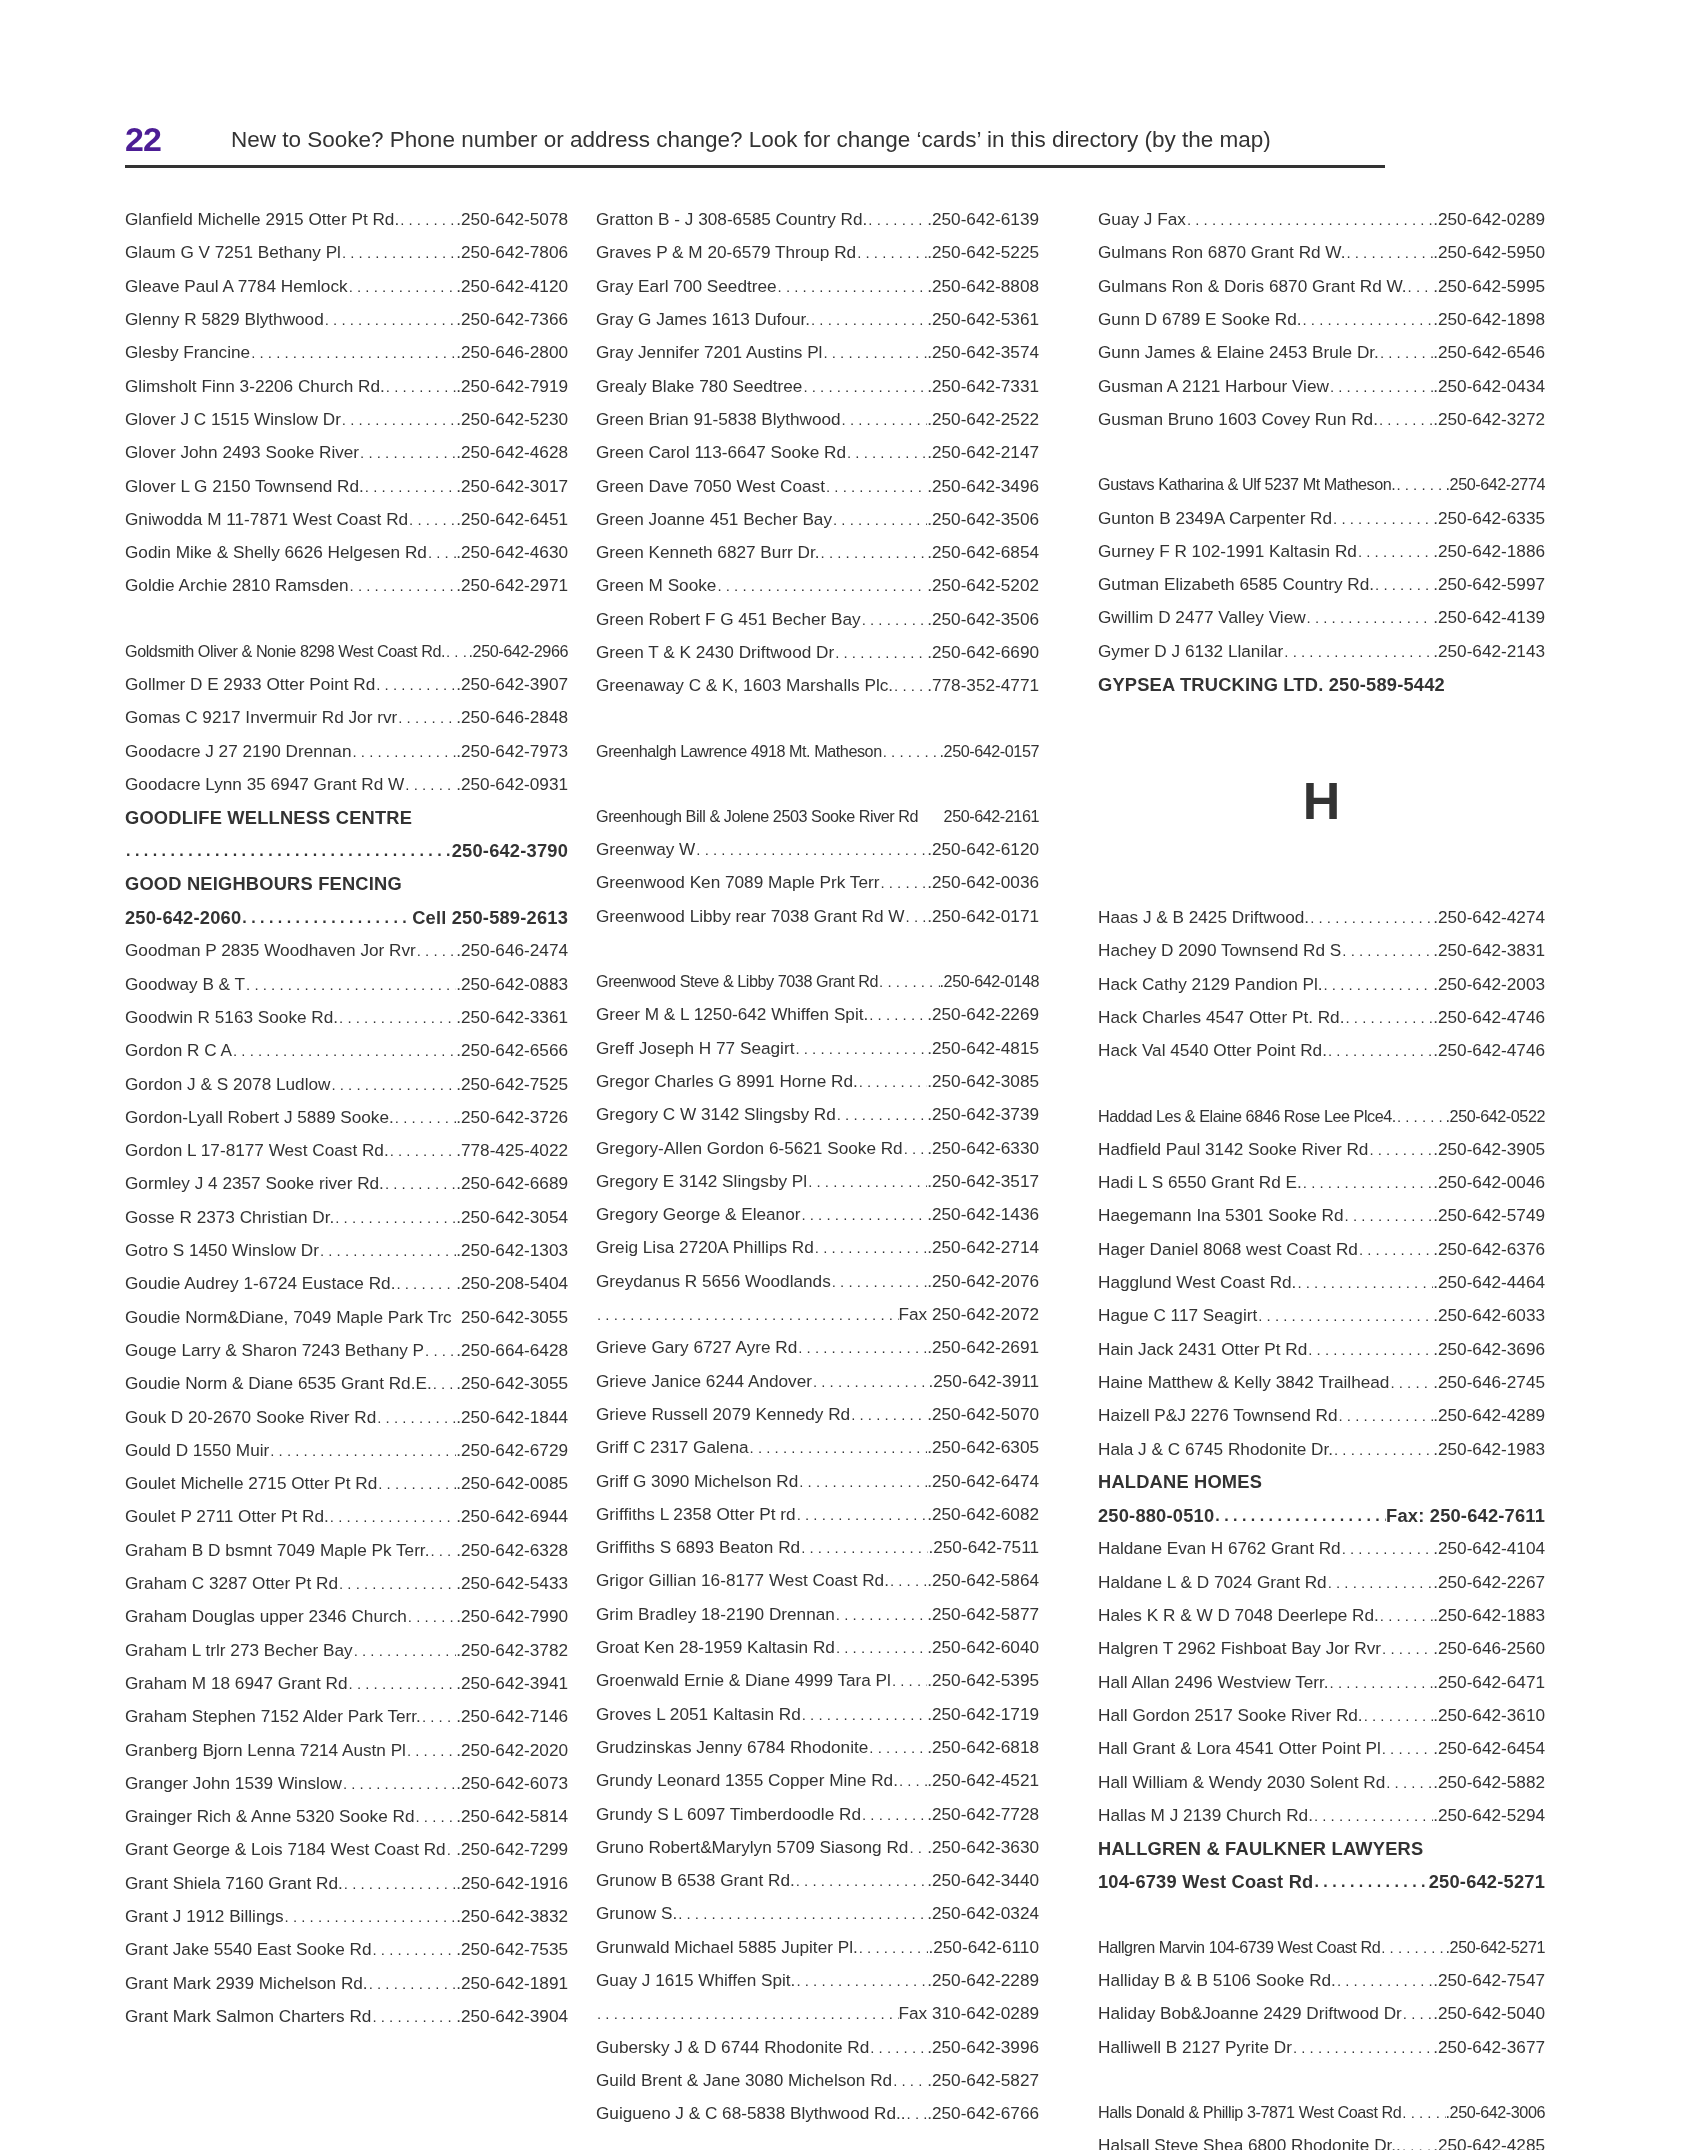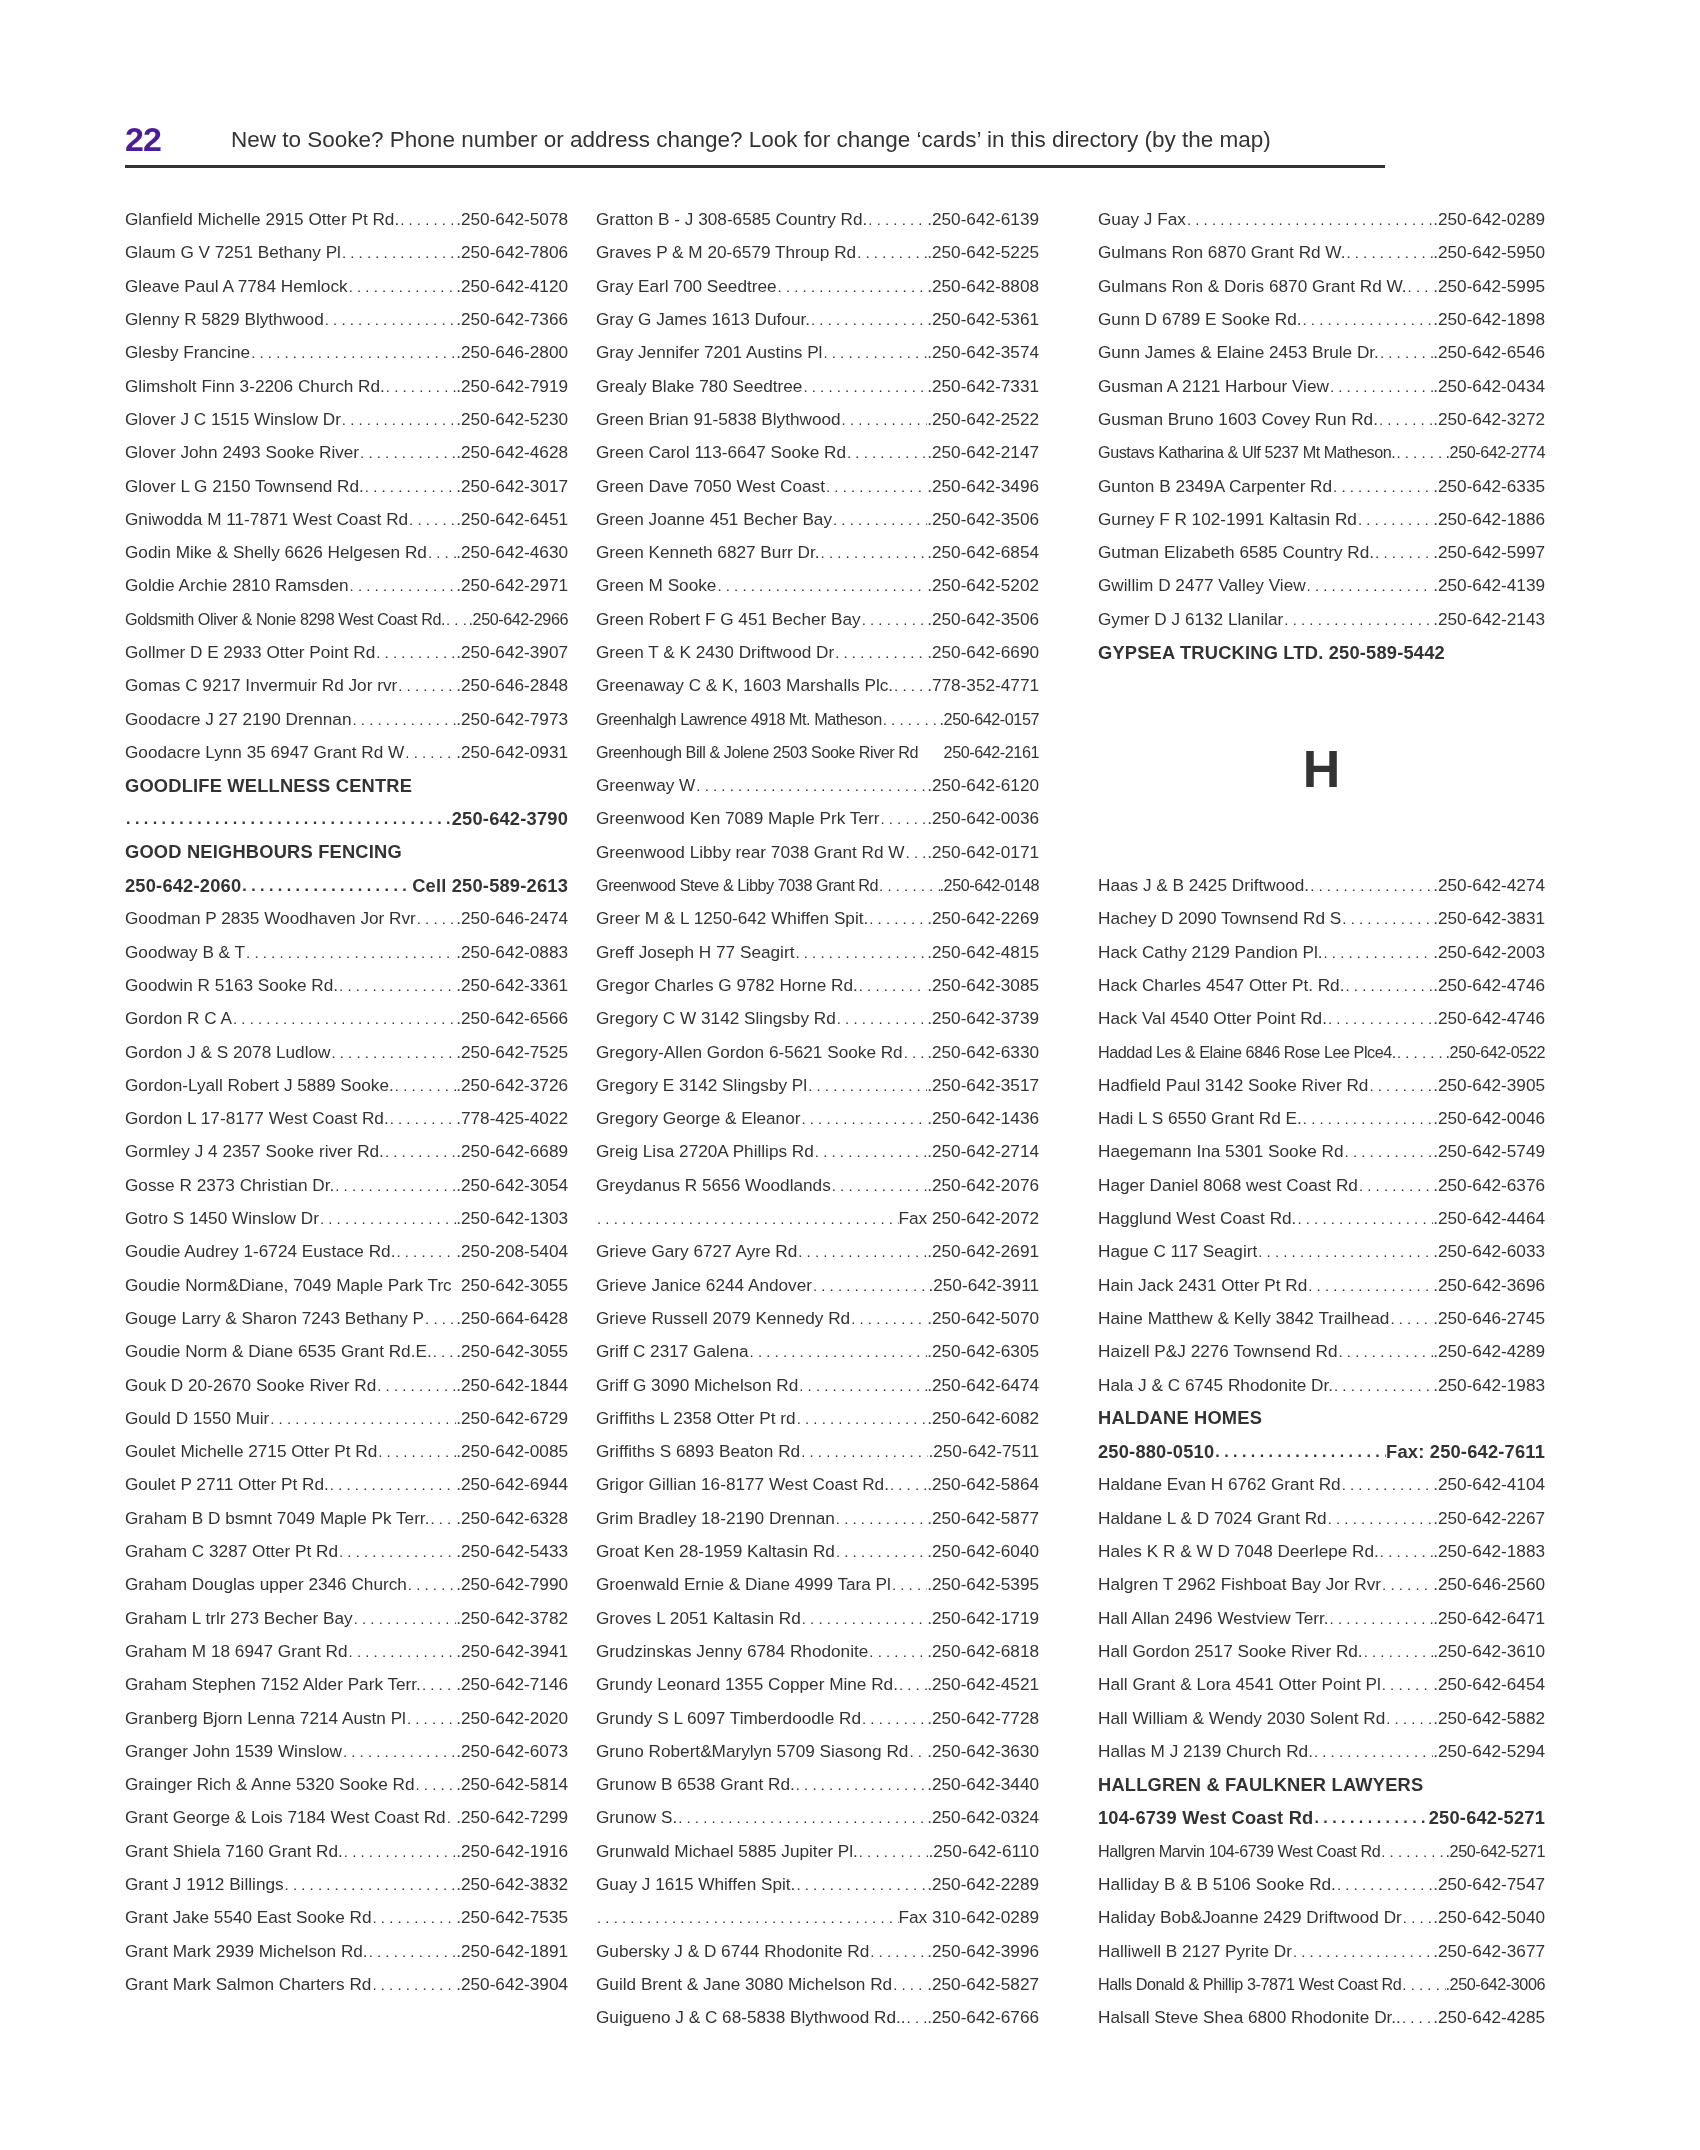--- a/index.html
+++ b/index.html
@@ -18,21 +18,21 @@
   .col3 { left: 1098px; width: 447px; }
 
   .row { position: relative; height: 33.3px; display: flex; align-items: center;
          font-family: "Liberation Sans", sans-serif; font-size: 17.2px; color: #333;
          white-space: nowrap; overflow: hidden; }
   .row .name { flex: 0 0 auto; }
   .row .leader { flex: 1 1 auto; overflow: hidden; letter-spacing: 3.5px; padding: 0 1px;
                  color: #333; font-size: 15px; }
   .row .leader::before { content: ". . . . . . . . . . . . . . . . . . . . . . . . . . . . . . . . . . . . . . . . . . . . . . . . . . . . . . . . . . . . . . . . . . . . . . . . . . . . ."; letter-spacing: 0; }
   .row .phone { flex: 0 0 auto; }
-  .row.condensed { font-size: 16.2px; letter-spacing: -0.45px; }
+  .row.condensed { font-size: 16.2px; letter-spacing: -0.45px; margin-top: 32px; }
   .row.bold { font-weight: bold; font-size: 18.3px; letter-spacing: 0.2px; }
   .row.bold .leader { font-size: 16px; }
   .letter-heading { height: 199.8px; display: flex; align-items: center; justify-content: center;
                     font-family: "Liberation Sans", sans-serif; font-weight: bold; font-size: 52px; color: #333; }
 </style>
 </head>
 <body>
 
 <div class="page-header">
   <span class="page-num">22</span>
@@ -420,21 +420,21 @@
       <span class="name">Greer M &amp; L 1250-642 Whiffen Spit.</span>
       <span class="leader"></span>
       <span class="phone">.250-642-2269</span>
     </div>
     <div class="row">
       <span class="name">Greff Joseph H 77 Seagirt</span>
       <span class="leader"></span>
       <span class="phone">.250-642-4815</span>
     </div>
     <div class="row">
-      <span class="name">Gregor Charles G 9782 Horne Rd.</span>
+      <span class="name">Gregor Charles G 8991 Horne Rd.</span>
       <span class="leader"></span>
       <span class="phone">.250-642-3085</span>
     </div>
     <div class="row">
       <span class="name">Gregory C W 3142 Slingsby Rd</span>
       <span class="leader"></span>
       <span class="phone">.250-642-3739</span>
     </div>
     <div class="row">
       <span class="name">Gregory-Allen Gordon 6-5621 Sooke Rd</span>

